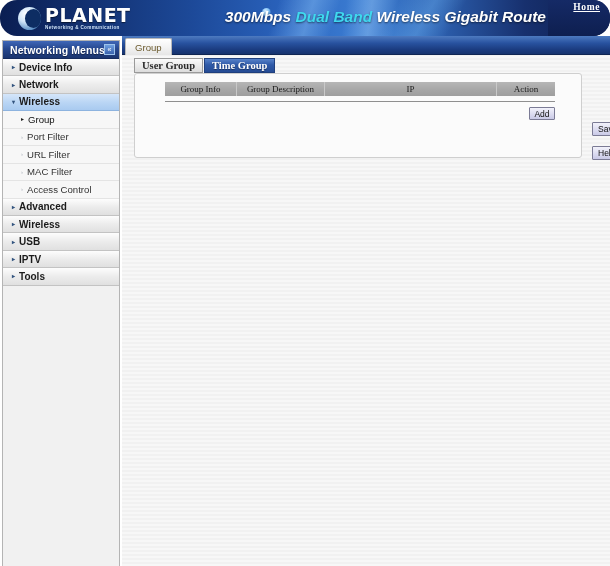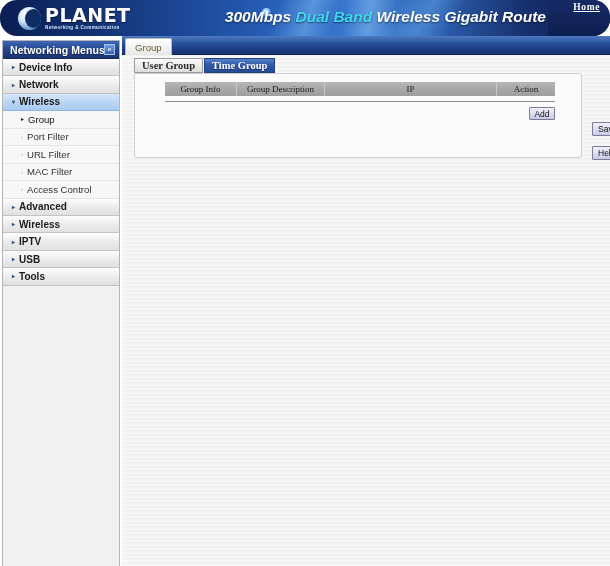--- a/index.html
+++ b/index.html
@@ -303,25 +303,25 @@
         <li class="nav-top">
           <span class="tri">▸</span>
           <span>Advanced</span>
         </li>
         <li class="nav-top">
           <span class="tri">▸</span>
           <span>Wireless</span>
         </li>
         <li class="nav-top">
           <span class="tri">▸</span>
+          <span>USB</span>
+        </li>
+        <li class="nav-top">
+          <span class="tri">▸</span>
           <span>IPTV</span>
-        </li>
-        <li class="nav-top">
-          <span class="tri">▸</span>
-          <span>USB</span>
         </li>
         <li class="nav-top">
           <span class="tri">▸</span>
           <span>Tools</span>
         </li>
       </ul>
   </div>
 
   <div class="content">
     <div class="tabbar">

